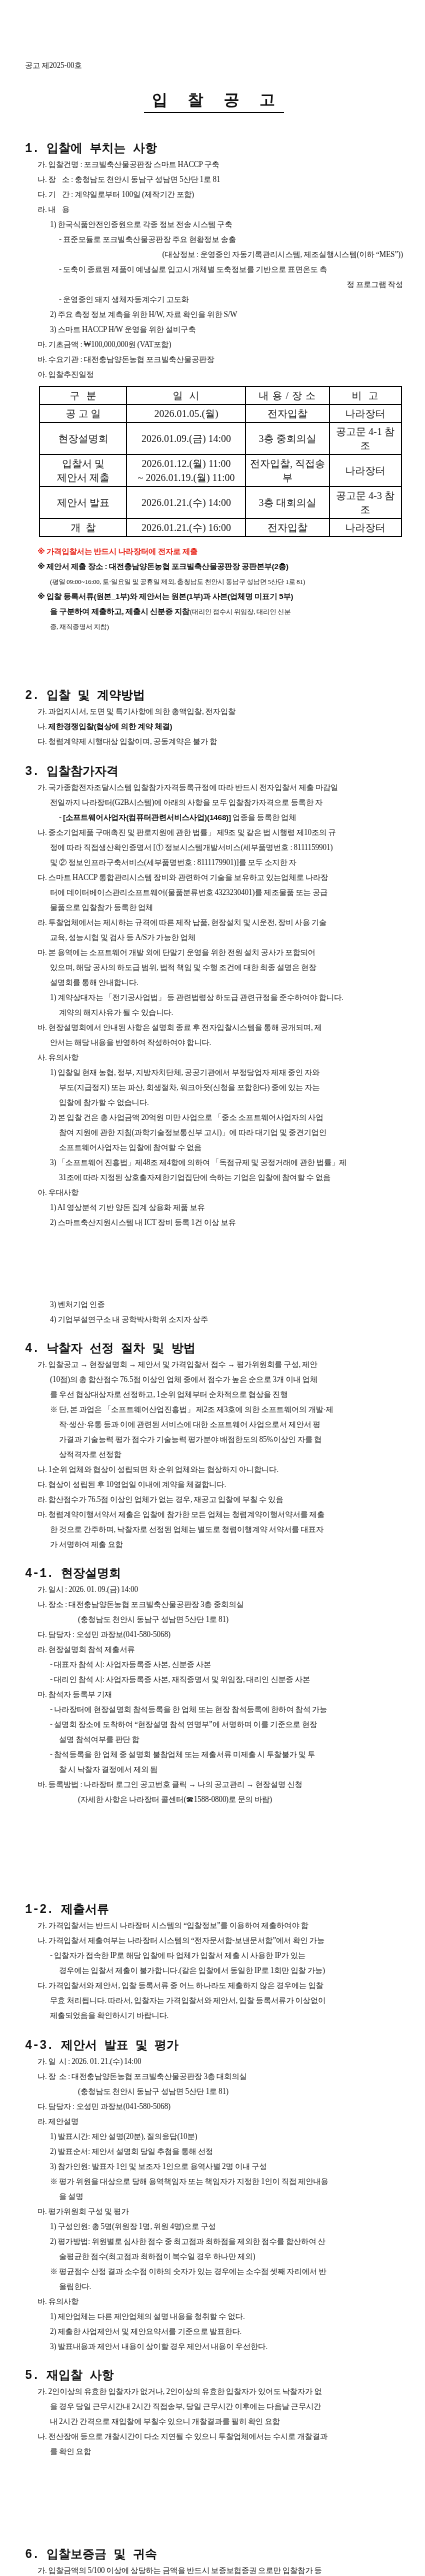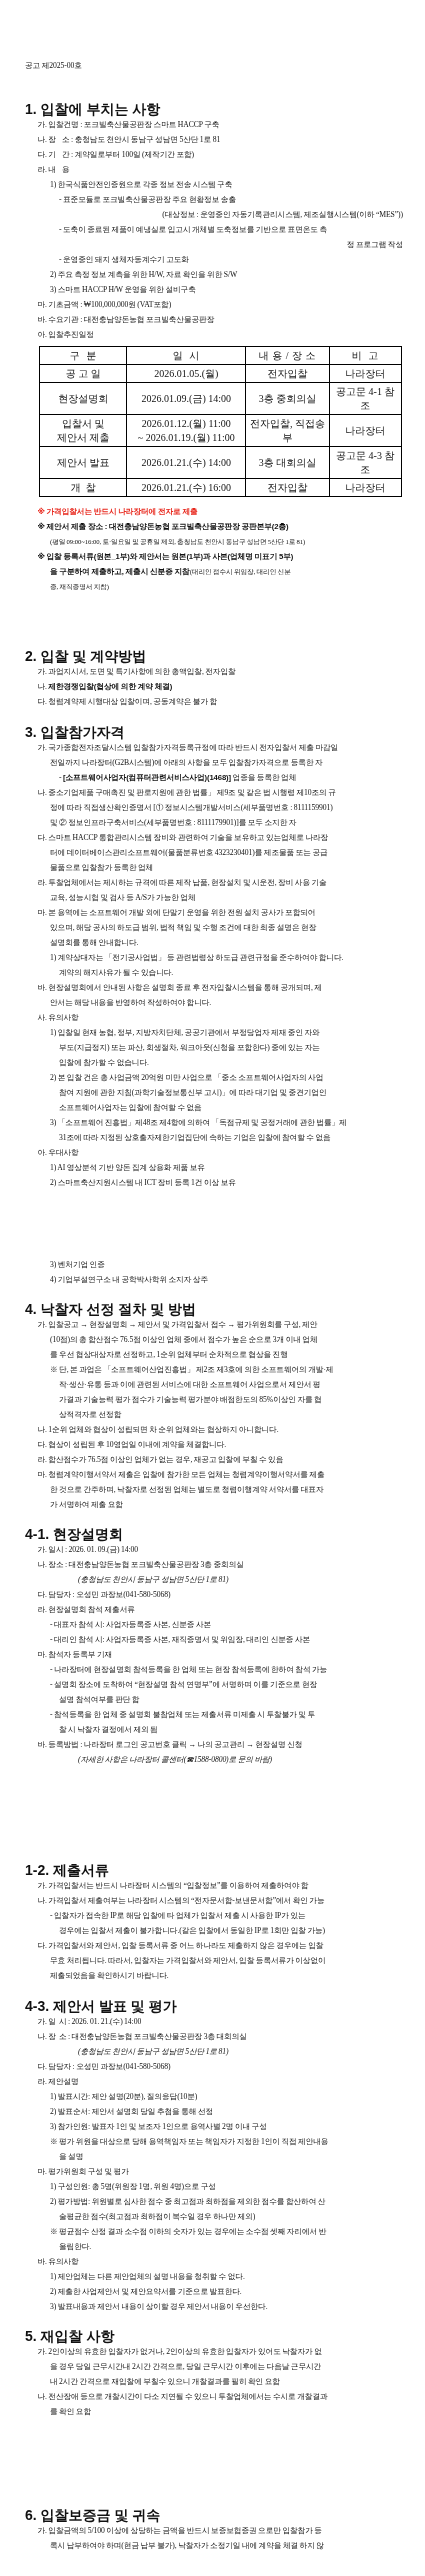--- a/index.html
+++ b/index.html
@@ -18,33 +18,33 @@
     letter-spacing:8.2px;
     border-bottom:1.5px solid #000;
     padding:0 1px 1.5px 8.2px;
   }
   .line{
     font-size:7.7px;line-height:15px;
     white-space:pre-wrap;
     letter-spacing:-0.1px;word-spacing:-0.3px;
   }
   .h{
-    font-family:Liberation Sans, sans-serif;
-    font-weight:bold;font-size:14px;line-height:16px;
+    font-family:Liberation Mono, monospace;
+    font-weight:bold;font-size:12px;line-height:16px;
     white-space:pre-wrap;
   }
   .g{font-family:"Liberation Sans","DejaVu Sans",sans-serif;font-weight:bold;}
   .b{font-weight:normal;text-align:center;}
   .sm{font-size:6.7px;}
   .red{color:var(--accent-red,#e8271c);}
   .i1{padding-left:12.4px;}
   .i2{padding-left:25px;}
   .i3{padding-left:34px;}
   .i4{padding-left:41px;text-align:right;}
-  .i5{padding-left:53px;font-style:italic;}
+  .i5{padding-left:53px;}
   table.schedule{
     border-collapse:collapse;
     margin:4.1px 0 7.2px 14.4px;
     width:calc(100% - 15.5px);
     text-align:center;
     font-size:10px;
     border:1px solid #000;
     padding-left:16px;
   }
   table.schedule th,table.schedule td{
@@ -58,20 +58,23 @@
   table.schedule col.c1{width:24%;}
   table.schedule col.c2{width:33%;}
   table.schedule col.c3{width:23%;}
   table.schedule col.c4{width:20%;}
 </style>
 </head>
 <body>
 
 <div class="page">
   <div class="notice line">공고 제2025-00호</div>
+  <div class="title">
+    <span>입 찰 공 고</span>
+  </div>
   <div id="doc-body">
       <div class="h" style="margin-top: 28px;">1. 입찰에 부치는 사항</div>
       <div class="line i1">가. 입찰건명 : 포크빌축산물공판장 스마트 HACCP 구축</div>
       <div class="line i1">나. 장    소 : 충청남도 천안시 동남구 성남면 5산단 1로 81</div>
       <div class="line i1">다. 기    간 : 계약일로부터 100일 (제작기간 포함)</div>
       <div class="line i1">라. 내    용</div>
       <div class="line i2">1) 한국식품안전인증원으로 각종 정보 전송 시스템 구축</div>
       <div class="line i3">- 표준모듈로 포크빌축산물공판장 주요 현황정보 송출</div>
       <div class="line i4">(대상정보 : 운영중인 자동기록관리시스템, 제조실행시스템(이하 “MES”))</div>
       <div class="line i3">- 도축이 종료된 제품이 예냉실로 입고시 개체별 도축정보를 기반으로 표면온도 측</div>
@@ -229,21 +232,21 @@
       <div class="line i2">2) 평가방법: 위원별로 심사한 점수 중 최고점과 최하점을 제외한 점수를 합산하여 산</div>
       <div class="line i3">술평균한 점수(최고점과 최하점이 복수일 경우 하나만 제외)</div>
       <div class="line i2">※ 평균점수 산정 결과 소수점 이하의 숫자가 있는 경우에는 소수점 셋째 자리에서 반</div>
       <div class="line i3">올림한다.</div>
       <div class="line i1">바. 유의사항</div>
       <div class="line i2">1) 제안업체는 다른 제안업체의 설명 내용을 청취할 수 없다.</div>
       <div class="line i2">2) 제출한 사업제안서 및 제안요약서를 기준으로 발표한다.</div>
       <div class="line i2">3) 발표내용과 제안서 내용이 상이할 경우 제안서 내용이 우선한다.</div>
       <div class="h" style="margin-top: 14.4px;">5. 재입찰 사항</div>
       <div class="line i1">가. 2인이상의 유효한 입찰자가 없거나, 2인이상의 유효한 입찰자가 있어도 낙찰자가 없</div>
-      <div class="line i2">을 경우 당일 근무시간내 2시간 간격으로, 당일 근무시간 이후에는 다음날 근무시간</div>
+      <div class="line i2">을 경우 당일 근무시간내 2시간 직접송부, 당일 근무시간 이후에는 다음날 근무시간</div>
       <div class="line i2">내 2시간 간격으로 재입찰에 부칠수 있으니 개찰결과를 필히 확인 요함</div>
       <div class="line i1">나. 전산장애 등으로 개찰시간이 다소 지연될 수 있으니 투찰업체에서는 수시로 개찰결과</div>
       <div class="line i2">를 확인 요함</div>
       <div class="h" style="margin-top: 88px;">6. 입찰보증금 및 귀속</div>
       <div class="line i1"><span class="">가. </span><span class=" b">입찰금액의 5/100 이상에 상당하는 금액을 반드시 보증보험증권 으로만 입찰참가 등</span></div>
       <div class="line i2"><span class=" b">록시 납부</span><span class="">하여야 하며(현금 납부 불가), 낙찰자가 소정기일 내에 계약을 체결 하지 않</span></div>
     </div>
 
 </div>
 

